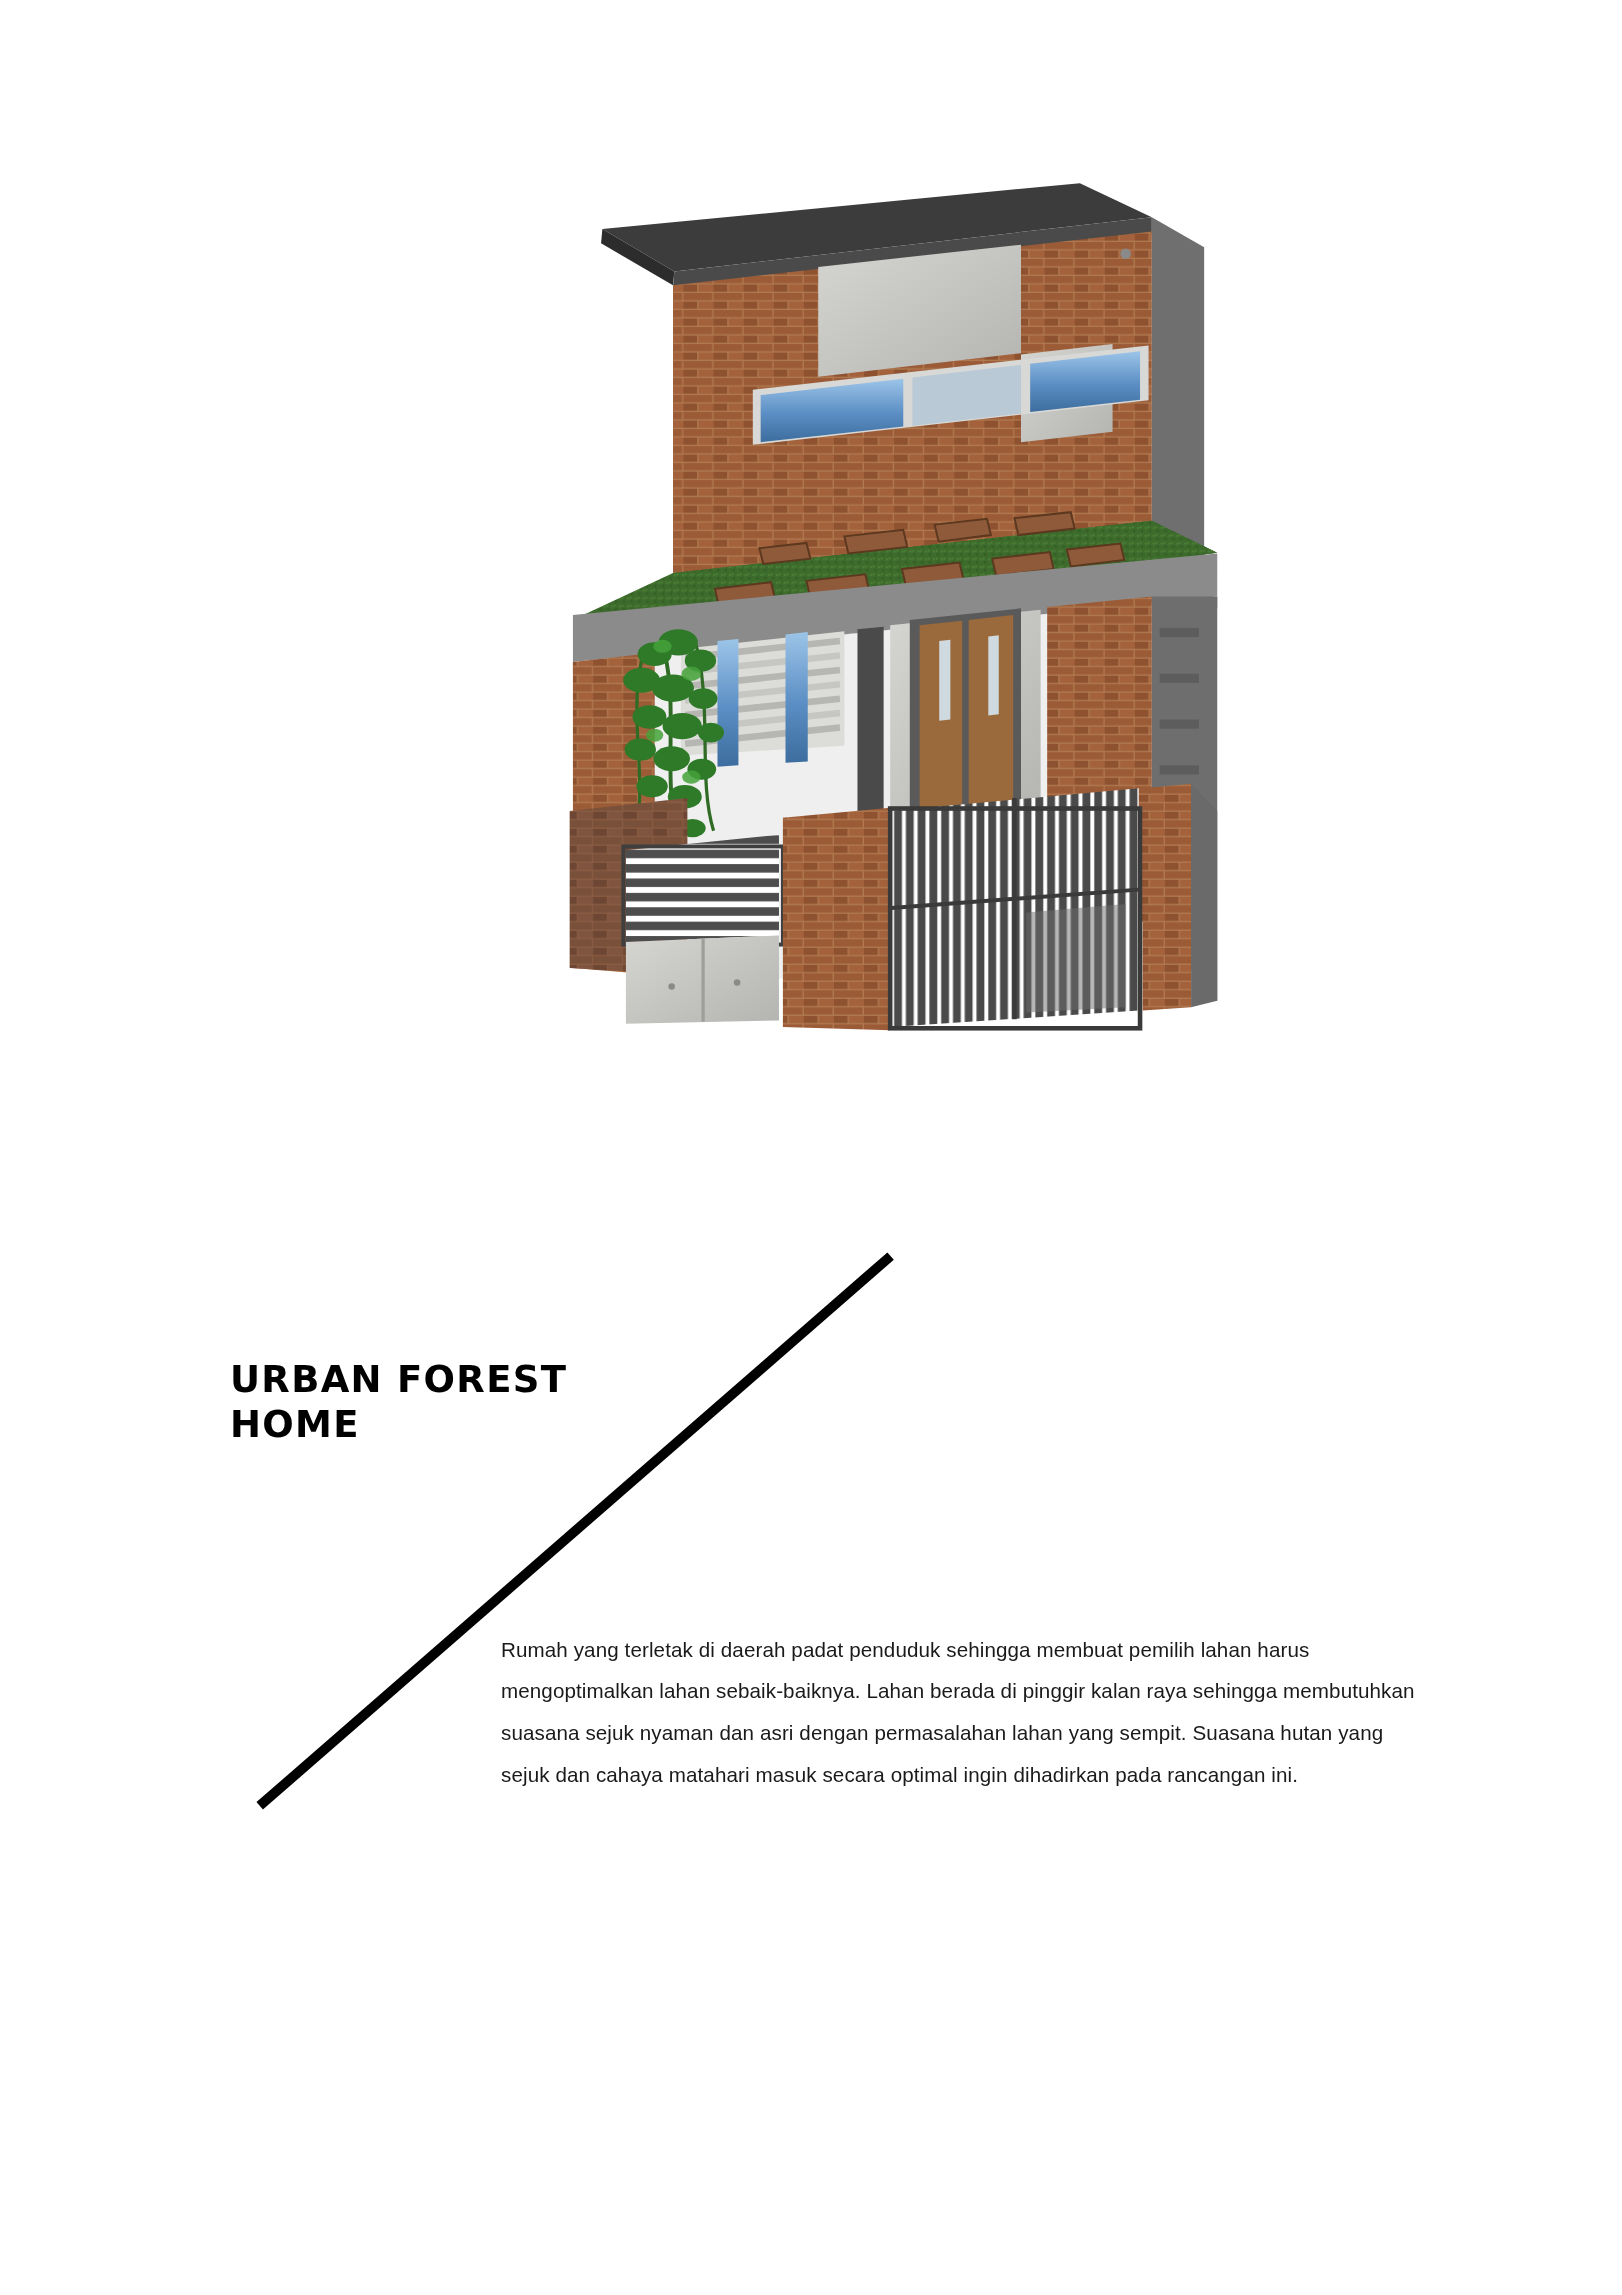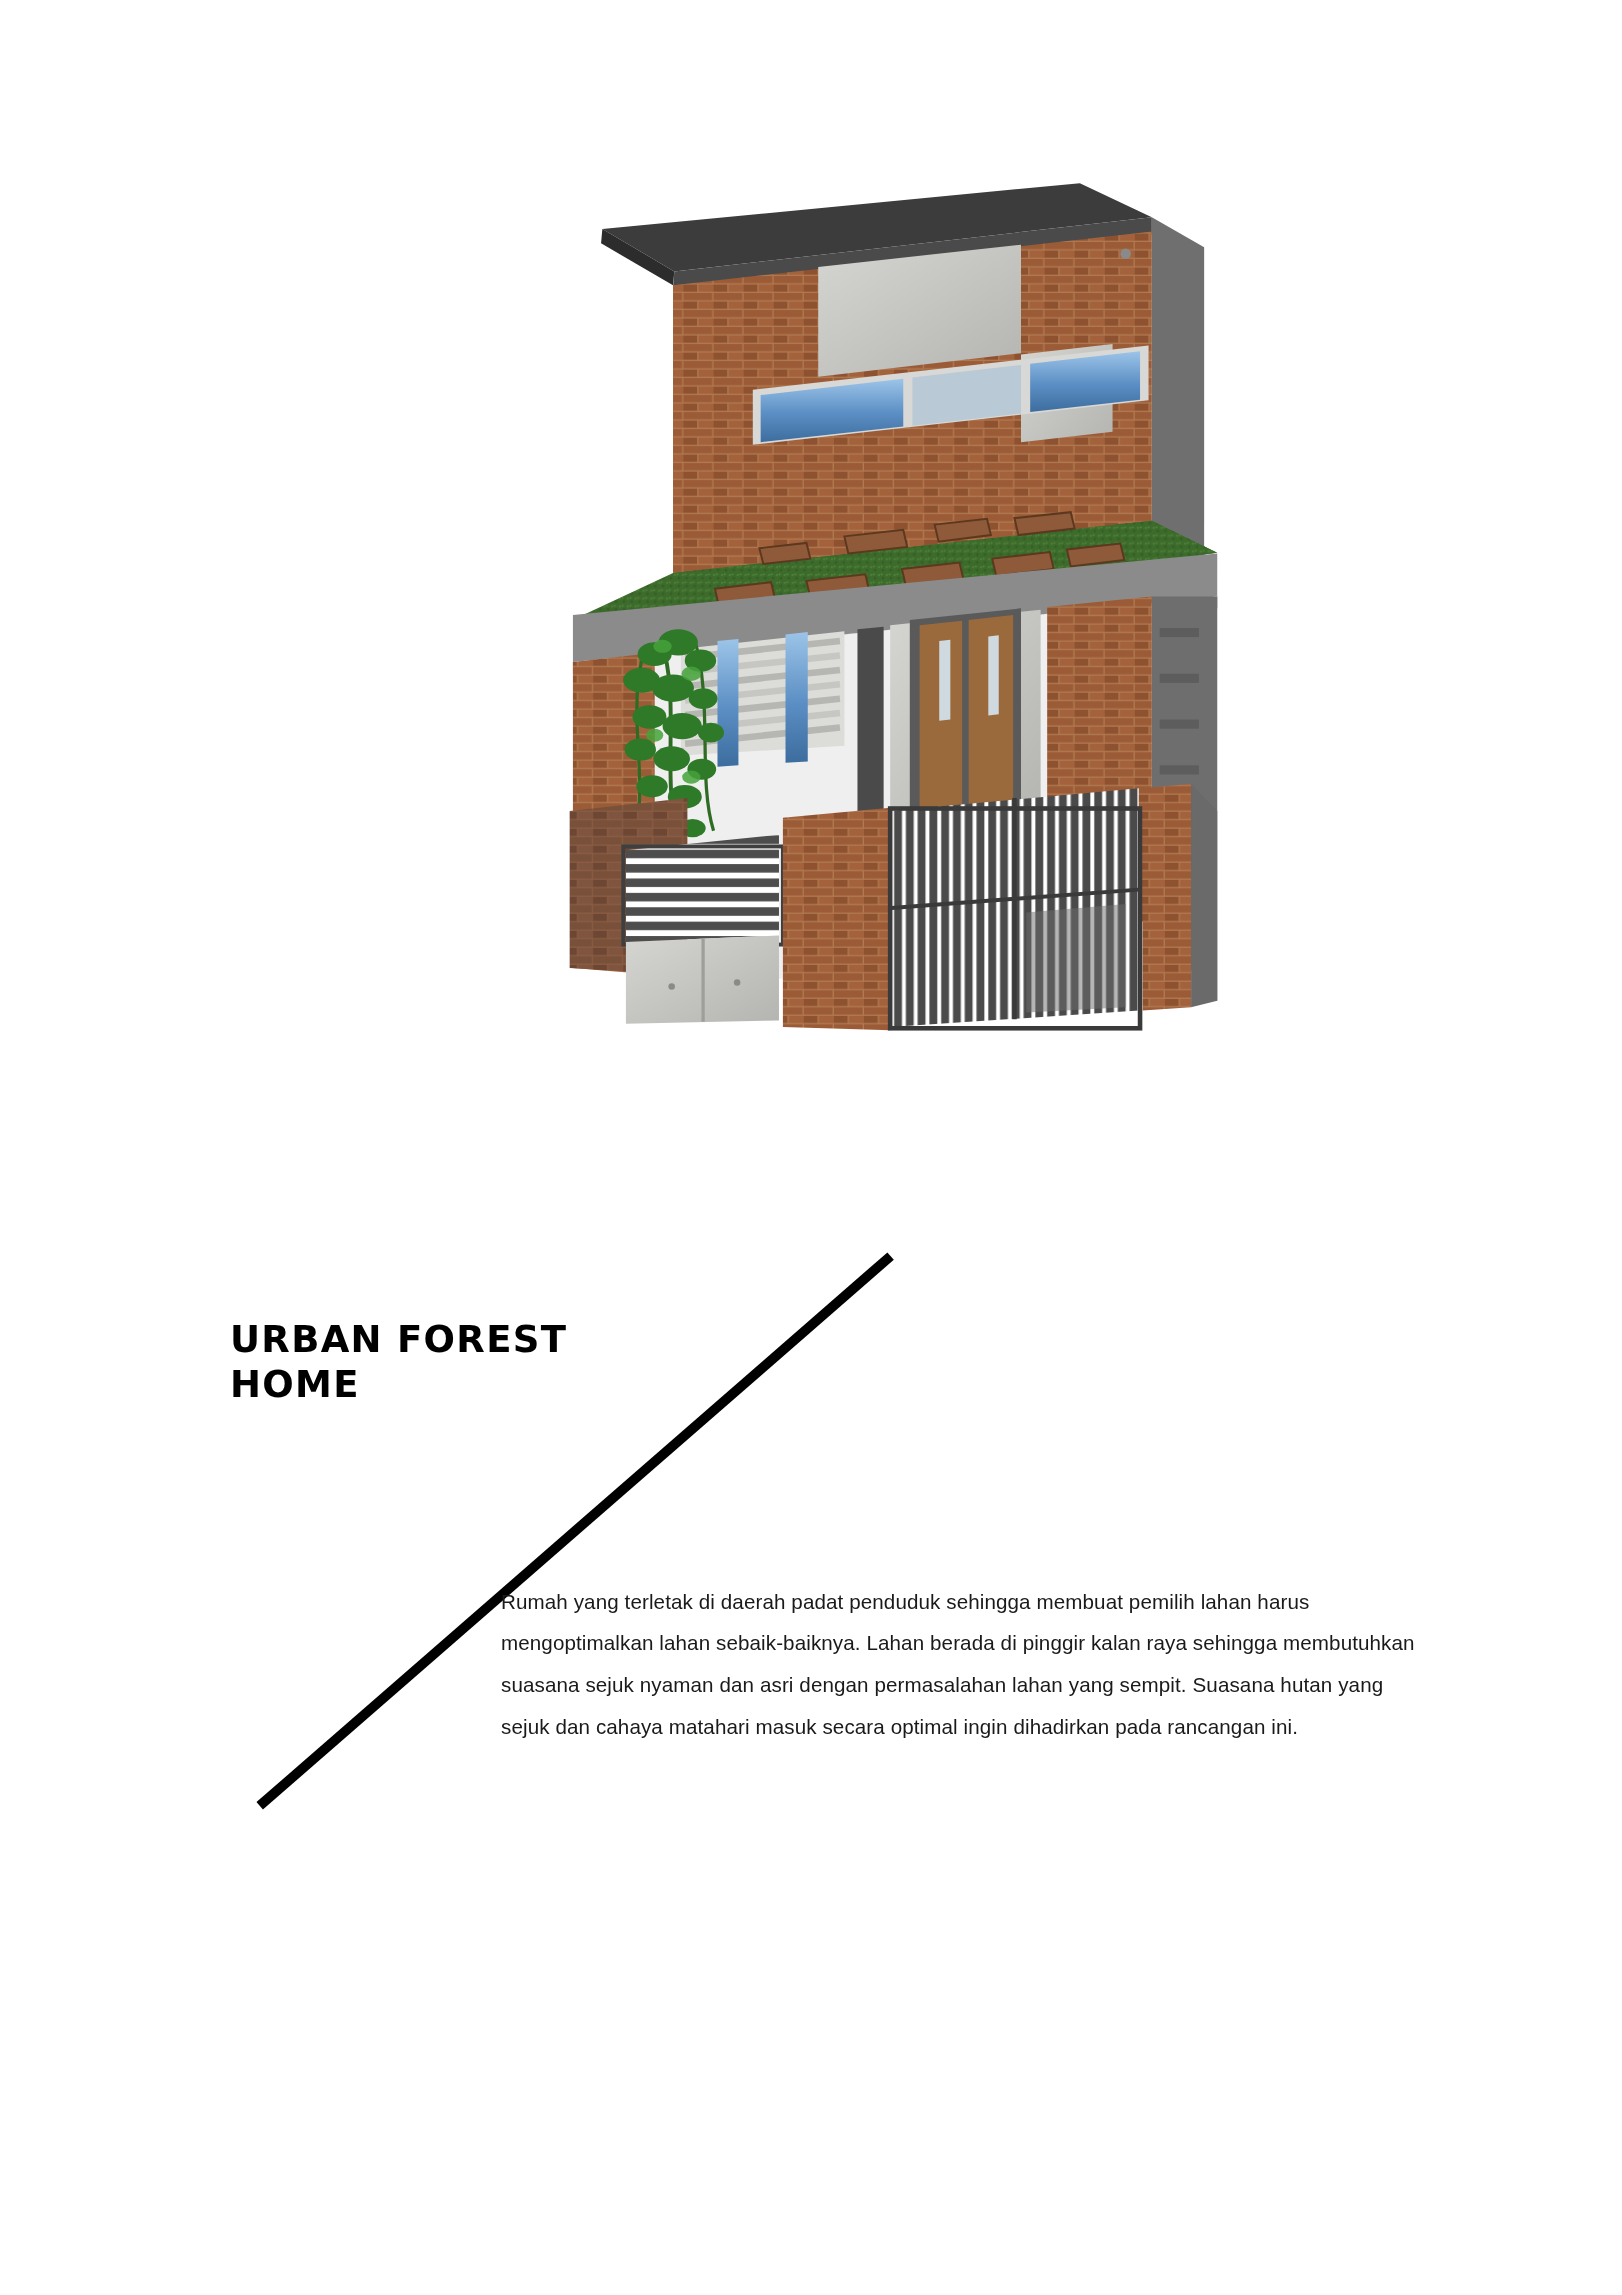--- a/index.html
+++ b/index.html
@@ -26,21 +26,21 @@
   #render-figure svg {
     display: block;
     width: 100%;
     height: 100%;
   }
 
   
   #project-title {
     position: absolute;
     left: 230px;
-    top: 1317px;
+    top: 1357px;
     width: 589px;
     font-family: "DejaVu Sans", sans-serif;
     font-weight: 700;
     font-size: 37px;
     letter-spacing: 1.3px;
     line-height: 1.22;
     color: #000000;
     white-space: pre-line;
     text-transform: uppercase;
   }
@@ -52,21 +52,21 @@
     top: 1243px;
     width: 694px;
     height: 589px;
     pointer-events: none;
   }
 
   
   #description {
     position: absolute;
     left: 501px;
-    top: 1560px;
+    top: 1608px;
     width: 926px;
     font-family: "Liberation Sans", sans-serif;
     font-size: 20.6px;
     line-height: 2.03;
     color: #1a1a1a;
     text-align: left;
     letter-spacing: 0.1px;
   }
 </style>
 </head>

